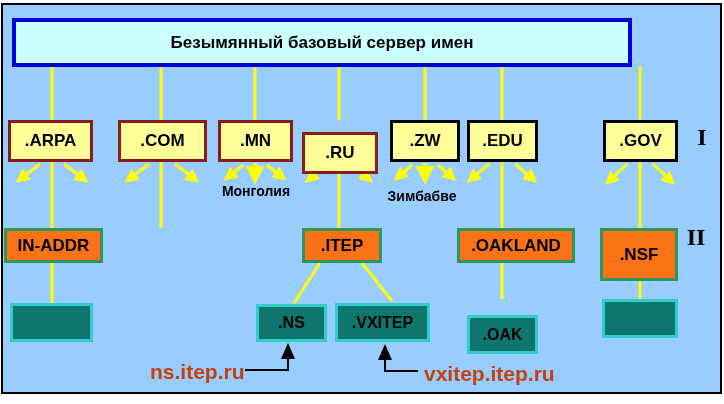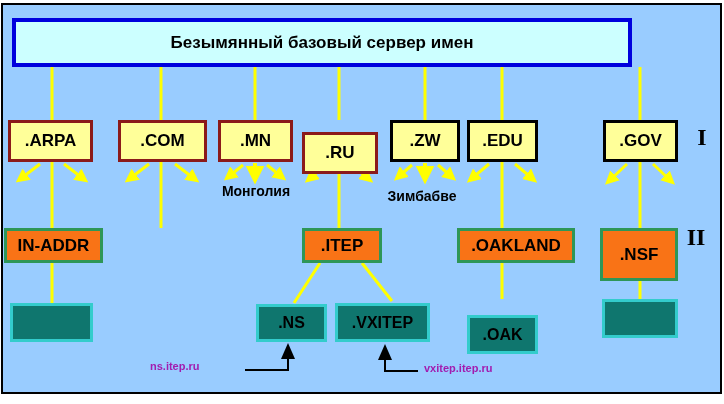--- a/index.html
+++ b/index.html
@@ -57,23 +57,23 @@
   .note {
     position: absolute;
     color: #000000;
     font-weight: bold;
     font-size: 14px;
     text-align: center;
     white-space: nowrap;
   }
   .hostlabel {
     position: absolute;
-    color: #a21caf;
+    color: #c2410c;
     font-weight: bold;
-    font-size: 11px;
+    font-size: 21px;
     white-space: nowrap;
   }
   .numeral {
     position: absolute;
     color: #000000;
     font-family: "Liberation Serif", serif;
     font-weight: bold;
     font-size: 24px;
     text-align: center;
   }

